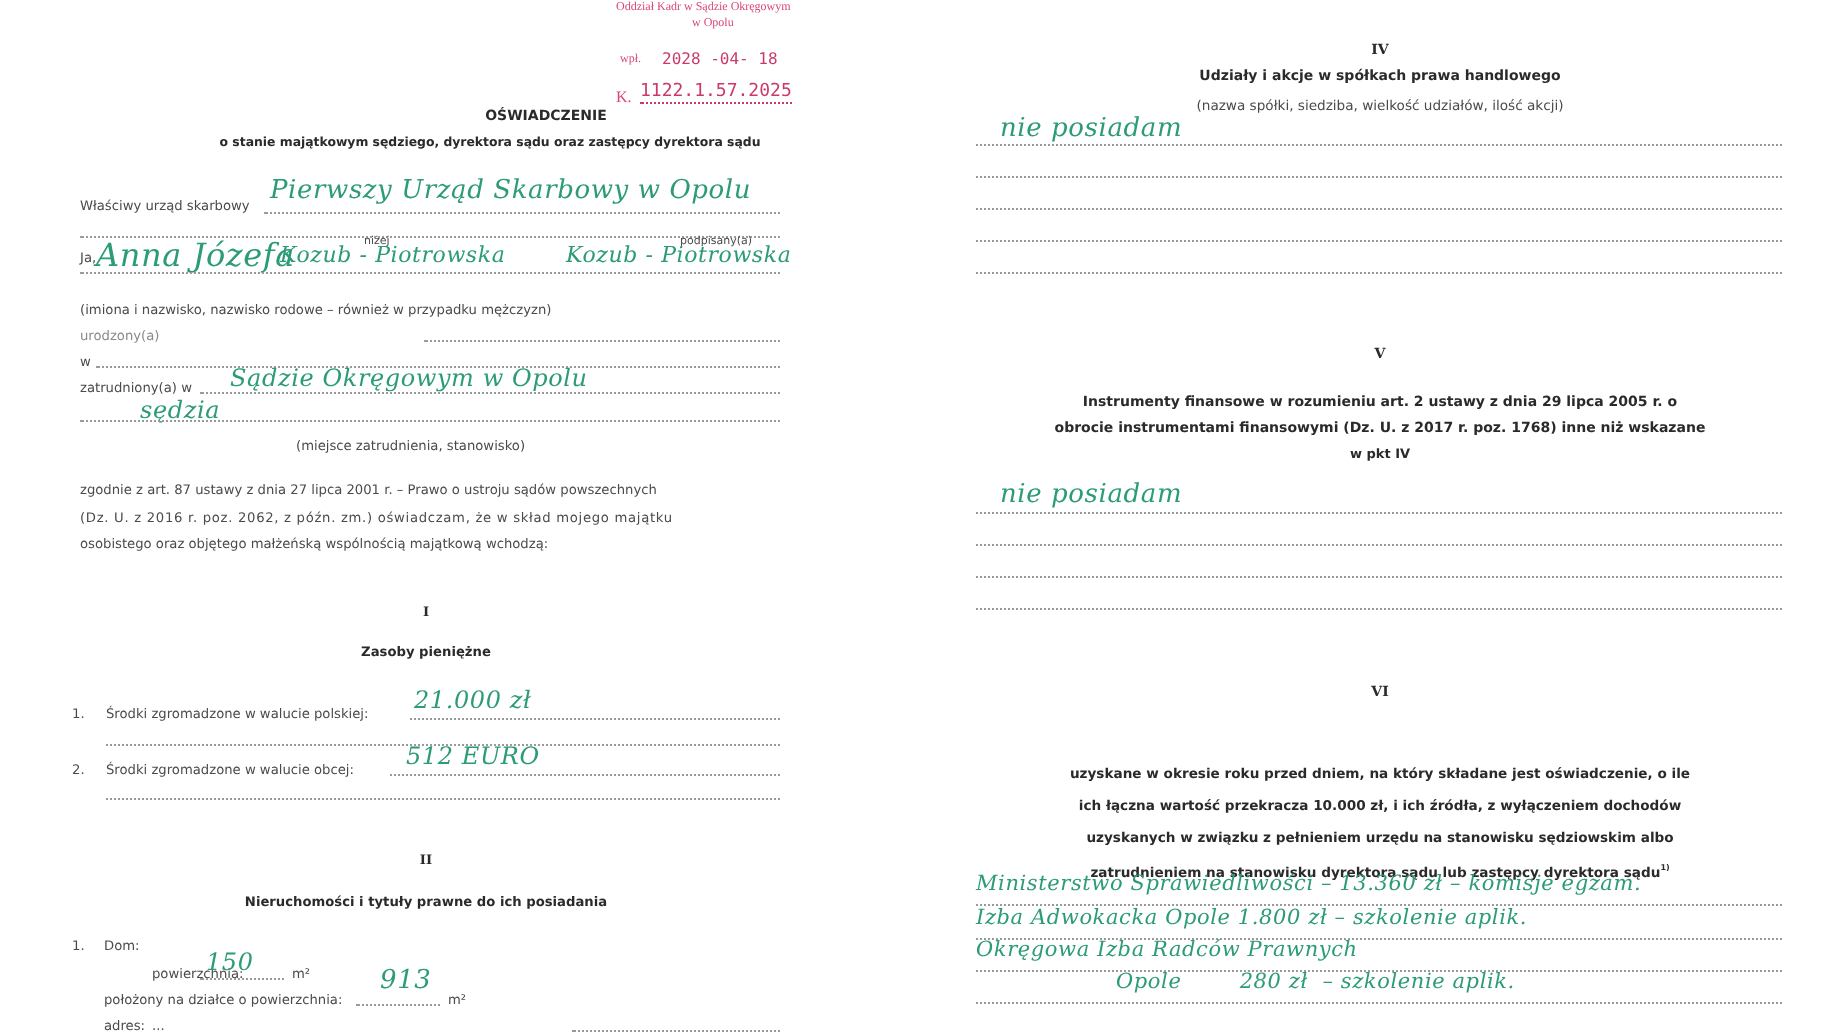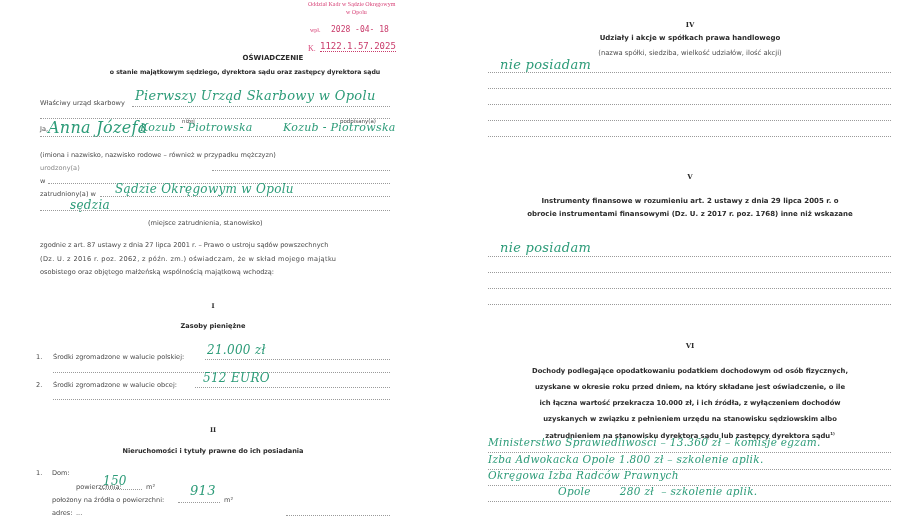--- a/index.html
+++ b/index.html
@@ -82,21 +82,21 @@
   <div class="abs t b c" style="left:100px;width:226px;top:447px;">Nieruchomości i tytuły prawne do ich posiadania</div>
 
   <div class="abs t" style="left:36px;top:469px;">1.</div>
   <div class="abs t" style="left:52px;top:469px;">Dom:</div>
 
   <div class="abs t" style="left:52px;top:483px;padding-left:24px;">powierzchnia:</div>
   <div class="dots" style="left:100px;top:489px;width:42px;"></div>
   <div class="hw" style="left:103px;top:474px;font-size:12px;">150</div>
   <div class="abs t" style="left:146px;top:483px;">m²</div>
 
-  <div class="abs t" style="left:52px;top:496px;">położony na źródła o powierzchni:</div>
+  <div class="abs t" style="left:52px;top:496px;">położony na działce o powierzchnia:</div>
   <div class="dots" style="left:178px;top:502px;width:42px;"></div>
   <div class="hw" style="left:190px;top:483px;font-size:13px;">913</div>
   <div class="abs t" style="left:224px;top:496px;">m²</div>
 
   <div class="abs t" style="left:52px;top:509px;">adres:</div>
   <div class="abs t" style="left:76px;top:509px;">...</div>
   <div class="dots" style="left:286px;top:515px;width:104px;"></div>
 </div>
 
 <div id="right" class="page">
@@ -107,28 +107,28 @@
   <div class="hw" style="left:40px;top:57px;font-size:13px;">nie posiadam</div>
   <div class="dots" style="left:28px;top:72px;width:403px;"></div>
   <div class="dots" style="left:28px;top:88px;width:403px;"></div>
   <div class="dots" style="left:28px;top:104px;width:403px;"></div>
   <div class="dots" style="left:28px;top:120px;width:403px;"></div>
   <div class="dots" style="left:28px;top:136px;width:403px;"></div>
 
   <div class="abs t b c" style="left:200px;width:60px;top:172px;font-family:'DejaVu Serif',serif;font-size:7px;">V</div>
   <div class="abs t b c" style="left:0;width:460px;top:197px;font-size:7px;">Instrumenty finansowe w rozumieniu art. 2 ustawy z dnia 29 lipca 2005 r. o</div>
   <div class="abs t b c" style="left:0;width:460px;top:210px;font-size:7px;">obrocie instrumentami finansowymi (Dz. U. z 2017 r. poz. 1768) inne niż wskazane</div>
+  <div class="abs t b c" style="left:0;width:460px;top:223px;font-size:6.5px;">w pkt IV</div>
   <div class="hw" style="left:40px;top:240px;font-size:13px;">nie posiadam</div>
   <div class="dots" style="left:28px;top:256px;width:403px;"></div>
   <div class="dots" style="left:28px;top:272px;width:403px;"></div>
   <div class="dots" style="left:28px;top:288px;width:403px;"></div>
   <div class="dots" style="left:28px;top:304px;width:403px;"></div>
 
   <div class="abs t b c" style="left:200px;width:60px;top:341px;font-family:'DejaVu Serif',serif;font-size:7px;">VI</div>
-  <div class="abs t b c" style="left:0;width:460px;top:367px;font-size:6.8px;">Dochody podlegające opodatkowaniu podatkiem dochodowym od osób fizycznych,</div>
   <div class="abs t b c" style="left:0;width:460px;top:383px;font-size:6.8px;">uzyskane w okresie roku przed dniem, na który składane jest oświadczenie, o ile</div>
   <div class="abs t b c" style="left:0;width:460px;top:399px;font-size:6.8px;">ich łączna wartość przekracza 10.000 zł, i ich źródła, z wyłączeniem dochodów</div>
   <div class="abs t b c" style="left:0;width:460px;top:415px;font-size:6.8px;">uzyskanych w związku z pełnieniem urzędu na stanowisku sędziowskim albo</div>
   <div class="abs t b c" style="left:0;width:460px;top:431px;font-size:6.8px;">
     <span>zatrudnieniem na stanowisku dyrektora sądu lub zastępcy dyrektora sądu</span><span class="sup">1)</span>
   </div>
 
   <div class="hw" style="left:28px;top:436px;font-size:10.5px;">Ministerstwo Sprawiedliwości  –  13.360 zł  – komisje egzam.</div>
   <div class="dots" style="left:28px;top:452px;width:403px;"></div>
   <div class="hw" style="left:28px;top:453px;font-size:10.5px;">Izba Adwokacka Opole   1.800 zł  – szkolenie aplik.</div>

